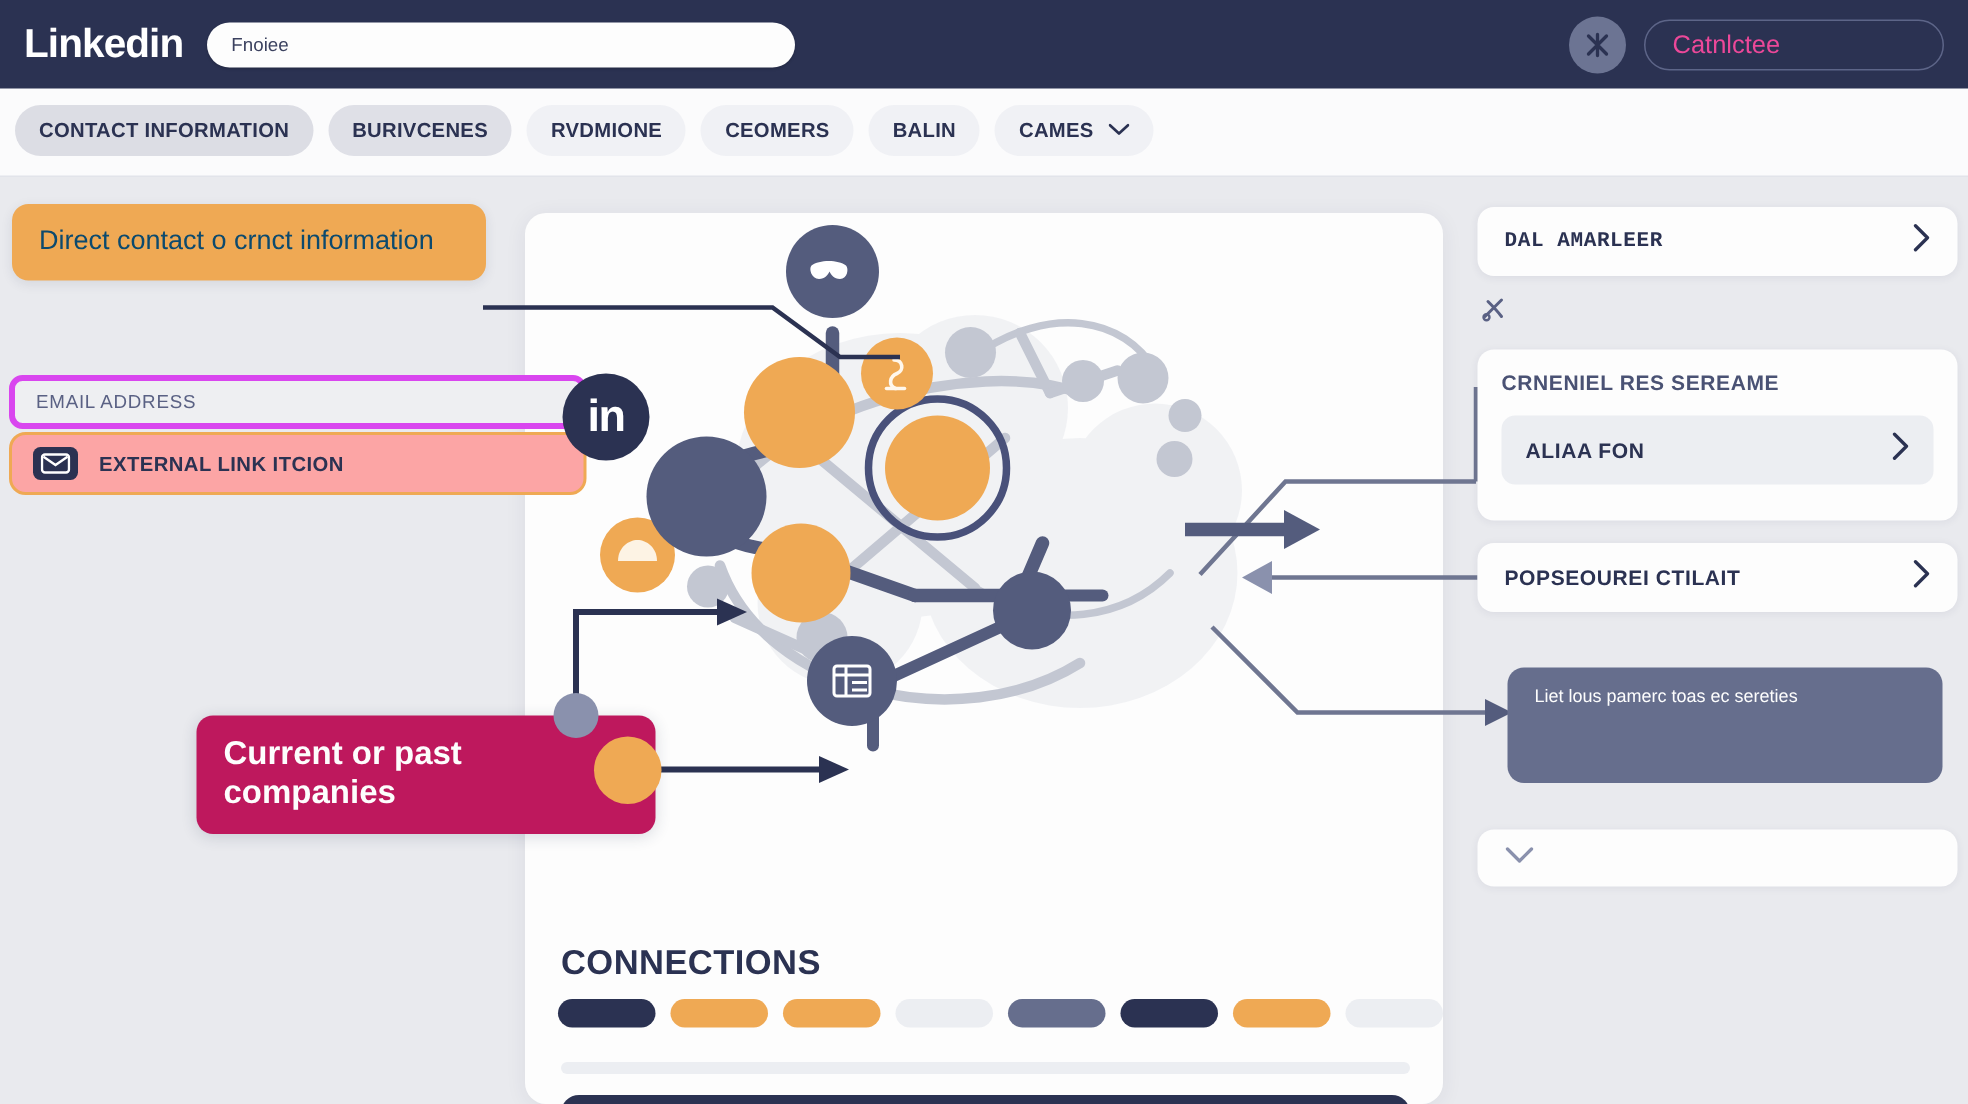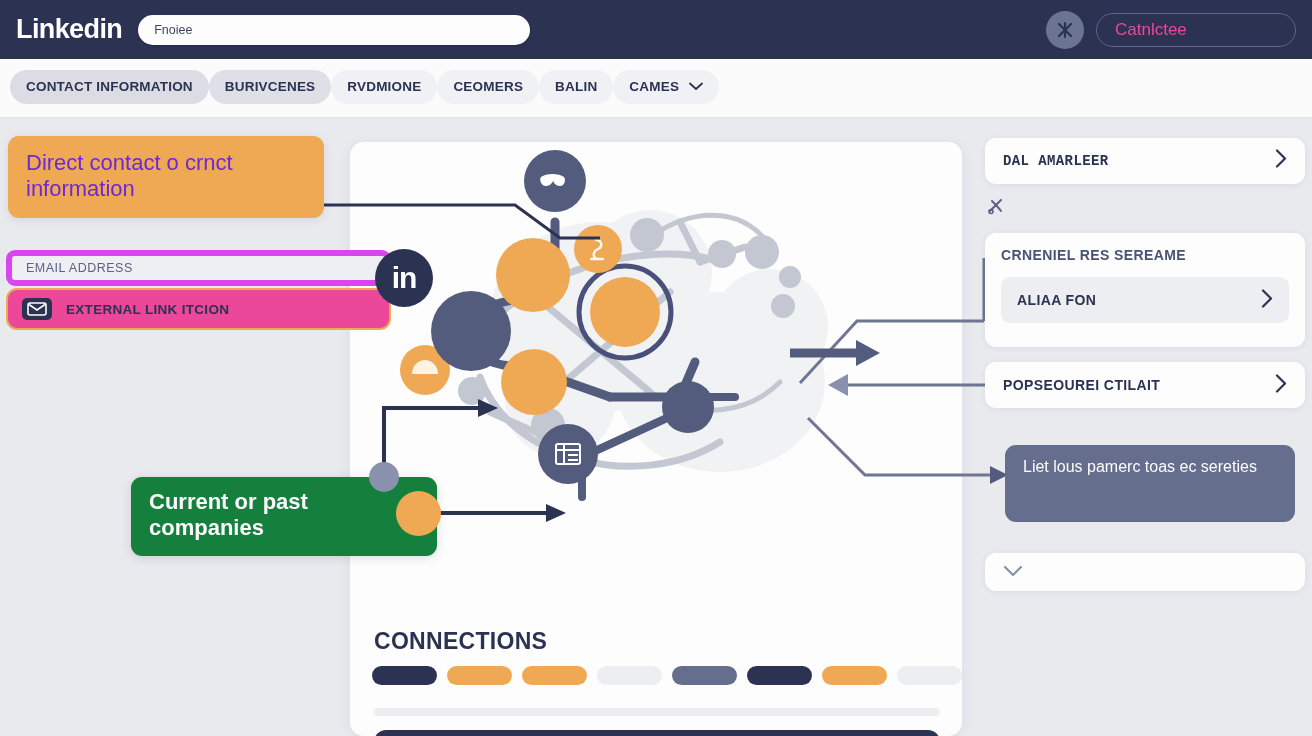--- a/index.html
+++ b/index.html
@@ -39,21 +39,21 @@
     width: 200px; height: 34px; border-radius: 18px;
     border: 1.4px solid #5e6party; border: 1.4px solid #5d6588;
     display: flex; align-items: center; padding: 0 18px;
     color: #ec4899; font-size: 17px;
   }
 
   
   .tabbar {
     position: absolute; left: 0; top: 56px; width: 1312px; height: 62px;
     background: #fbfbfc; display: flex; align-items: center;
-    padding: 0 10px; z-index: 35;
+    padding: 0 10px; gap: 10px; z-index: 35;
     border-bottom: 1px solid #e2e4ea;
   }
   .tab {
     height: 34px; border-radius: 17px; display: flex; align-items: center;
     padding: 0 16px; font-size: 13.5px; font-weight: bold;
     color: #2b3252; letter-spacing: .2px; white-space: nowrap;
     background: #f0f1f5;
   }
   .tab.sel-1 { background: #dcdde4; }
   .tab.sel-2 { background: #dfe0e7; }
@@ -85,52 +85,52 @@
   }
 
   
   .callout-orange {
     position: absolute; left: 8px; top: 136px; width: 316px;
     background: #efa954; border-radius: 11px;
     padding: 14px 18px 16px 18px; z-index: 20;
     box-shadow: 0 2px 8px rgba(40,48,80,.10);
   }
   .callout-orange .t {
-    font-size: 22px; color: #6d28d9; line-height: 1.18; font-weight: 400;
+    font-size: 18px; color: #0c4a6e; line-height: 1.18; font-weight: 400;
   }
   .field-email {
     position: absolute; left: 6px; top: 250px; width: 385px; height: 36px;
-    background: #eeeff2; border: 6px solid #d946ef; border-radius: 9px;
+    background: #eeeff2; border: 4px solid #d946ef; border-radius: 9px;
     display: flex; align-items: center; padding: 0 14px; z-index: 16;
   }
   .field-email .lbl {
     font-size: 12.5px; color: #5a6184; letter-spacing: .5px; font-weight: 500;
   }
   .field-link {
     position: absolute; left: 6px; top: 288px; width: 385px; height: 42px;
-    background: #ec4899; border: 2px solid #efa954; border-radius: 11px;
+    background: #fca5a5; border: 2px solid #efa954; border-radius: 11px;
     display: flex; align-items: center; padding: 0 14px; gap: 14px; z-index: 16;
   }
   .mail-icon {
     width: 30px; height: 22px; background: #2b3252; border-radius: 5px;
     display: flex; align-items: center; justify-content: center; flex: none;
   }
   .field-link .lbl {
     font-size: 13.5px; color: #2b3252; font-weight: bold; letter-spacing: .3px;
   }
   .in-badge {
     position: absolute; left: 375px; top: 249px; width: 58px; height: 58px;
     border-radius: 50%; background: #2b3252; z-index: 22;
     display: flex; align-items: center; justify-content: center;
     color: #fff; font-size: 30px; font-weight: bold; letter-spacing: -1px;
     font-family: "Liberation Sans", sans-serif;
   }
   .callout-navy {
     position: absolute; left: 131px; top: 477px; width: 306px; height: 79px;
-    background: #15803d; border-radius: 11px; z-index: 20;
+    background: #be185d; border-radius: 11px; z-index: 20;
     padding: 12px 18px; box-shadow: 0 2px 10px rgba(40,48,80,.16);
   }
   .callout-navy .t {
     font-size: 22px; color: #fdfdfd; line-height: 1.2; font-weight: bold;
   }
   .navy-dot {
     position: absolute; left: 369px; top: 462px; width: 30px; height: 30px;
     border-radius: 50%; background: #8a91ad; z-index: 21;
   }
   .orange-dot-card {
@@ -161,21 +161,21 @@
     display: flex; align-items: center; justify-content: space-between;
     padding: 0 16px;
   }
   .rp-sub .l { font-size: 14px; font-weight: bold; color: #2b3252; letter-spacing: .4px; }
   .rp-3 { left: 985px; top: 362px; width: 320px; height: 46px; }
   .tooltip {
     position: absolute; left: 1005px; top: 445px; width: 290px; height: 77px;
     background: #666e8d; border-radius: 11px; z-index: 19;
     padding: 12px 18px;
   }
-  .tooltip .t { font-size: 16px; color: #fdfdfd; line-height: 1.22; }
+  .tooltip .t { font-size: 12px; color: #fdfdfd; line-height: 1.22; }
   .rp-4 {
     left: 985px; top: 553px; width: 320px; height: 38px;
     display: flex; align-items: center; padding-left: 18px;
   }
 
   
   .connectors {
     position: absolute; left: 0; top: 0; width: 1312px; height: 736px;
     z-index: 12; pointer-events: none;
   }

